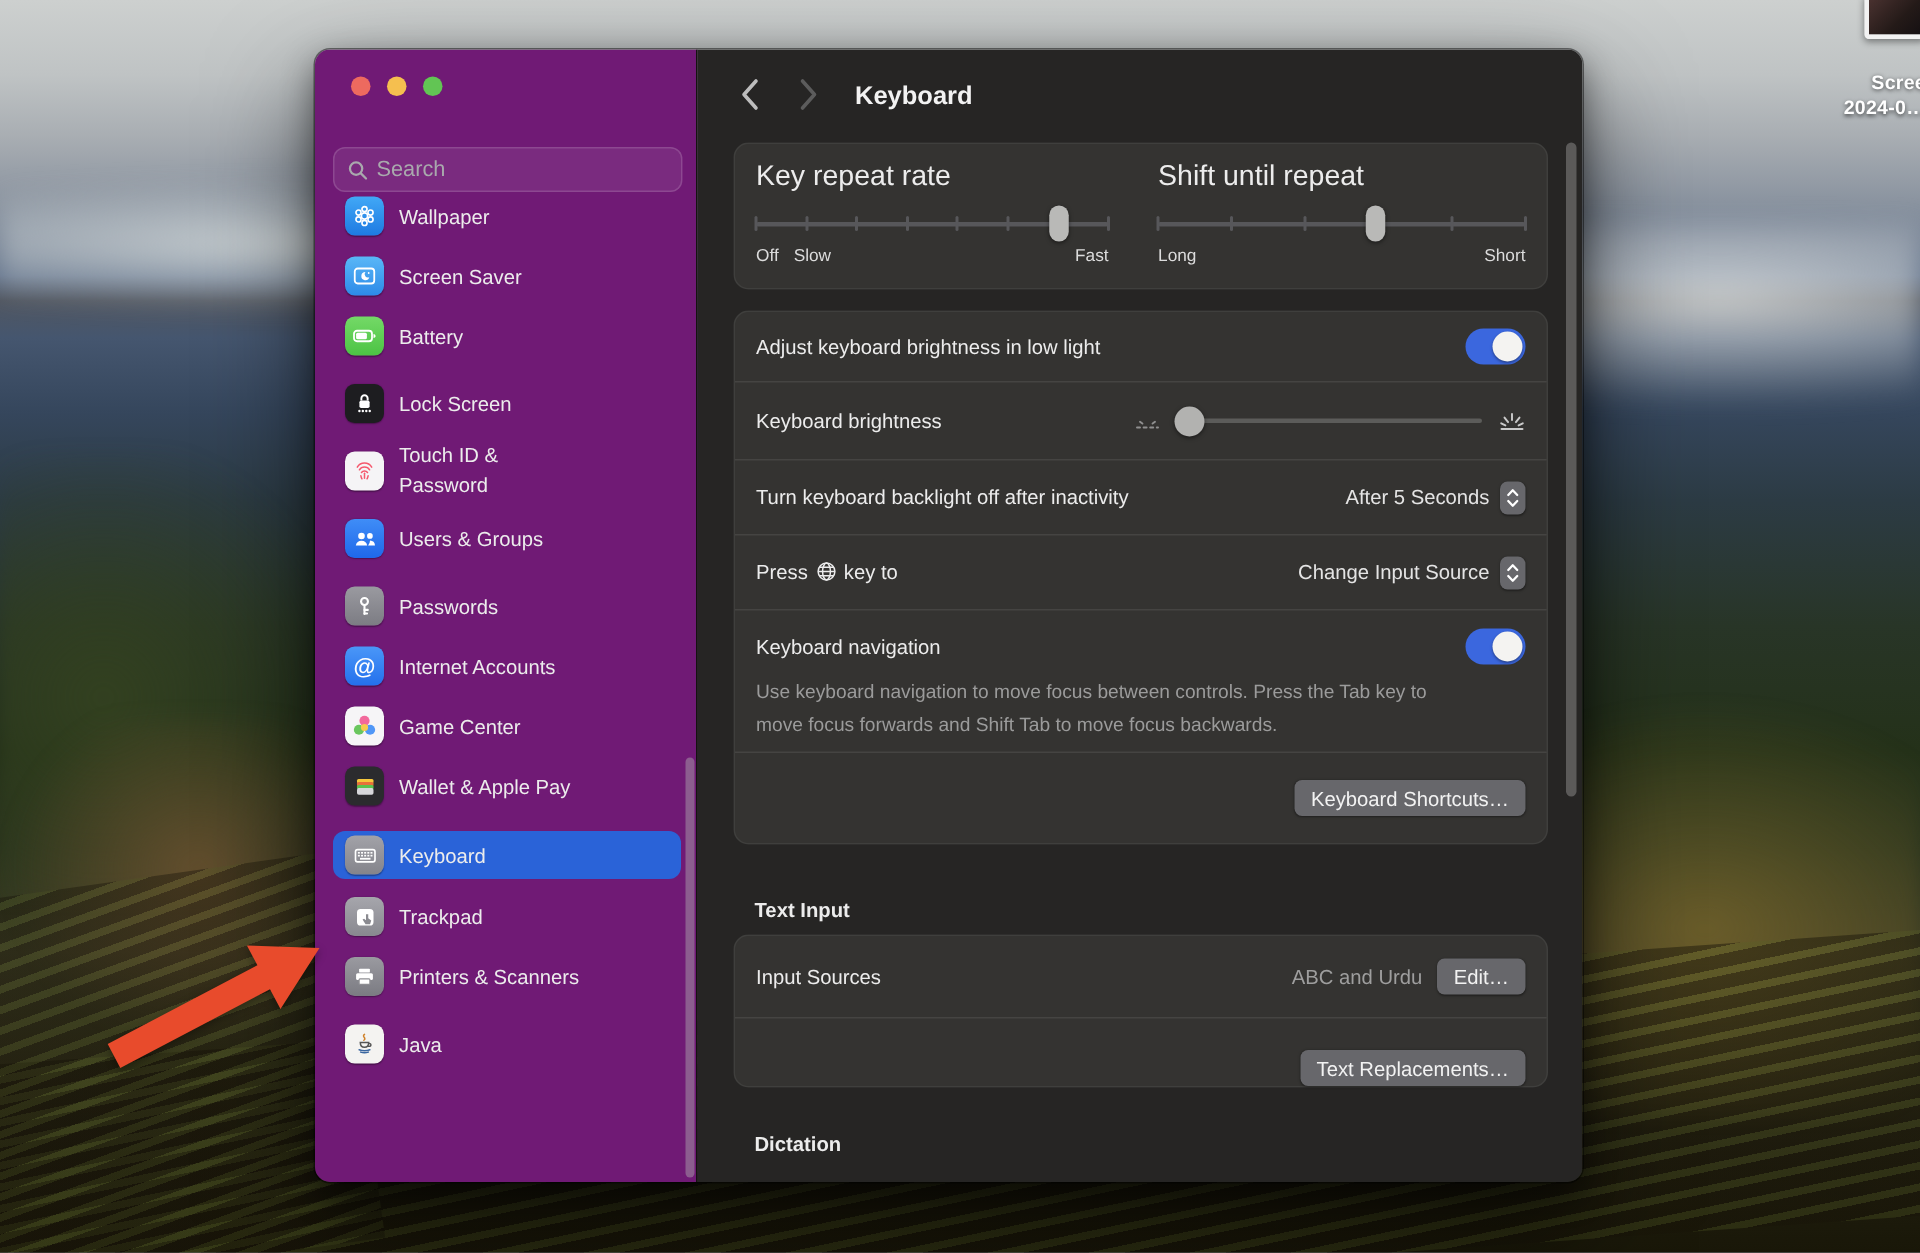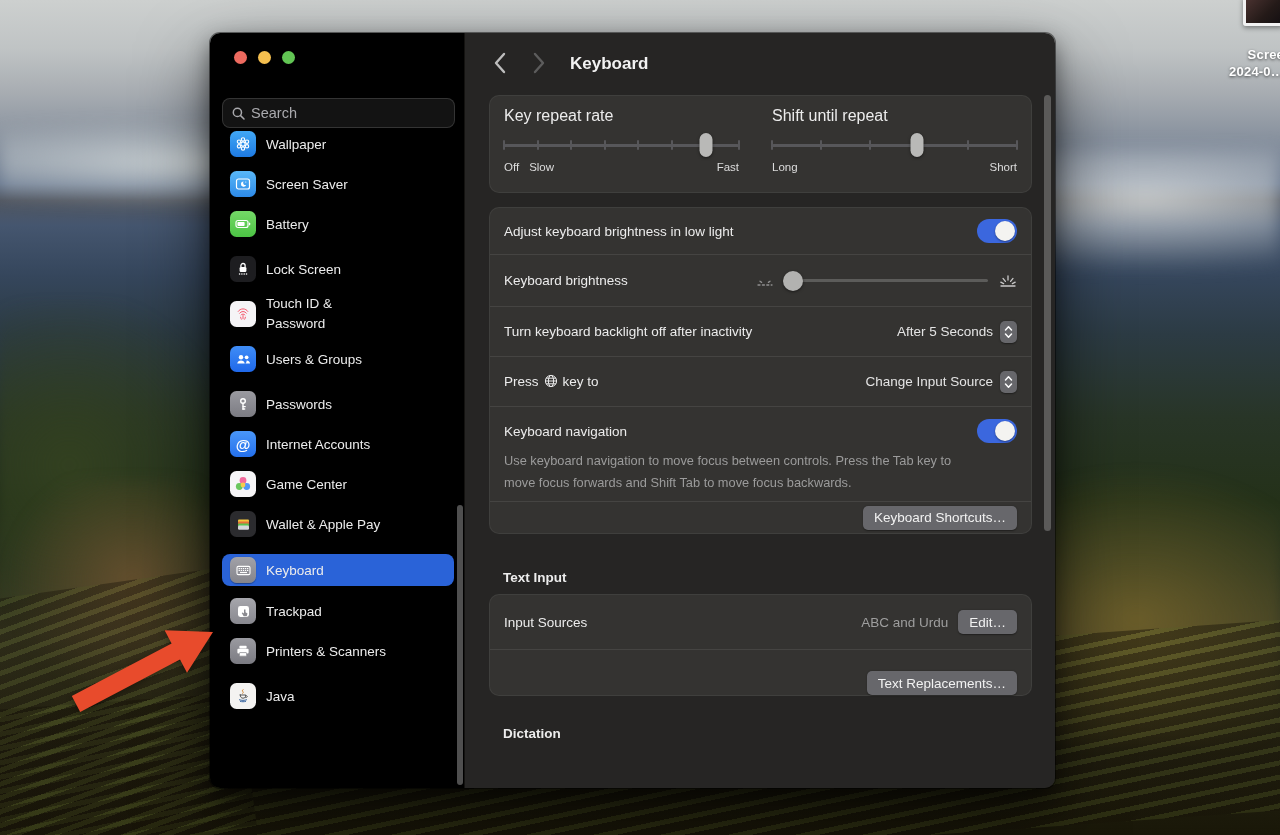--- a/index.html
+++ b/index.html
@@ -48,21 +48,21 @@
   .annot-arrow { position:absolute; left:68px; top:616px; width:152px; height:100px;
     filter:drop-shadow(0 2px 3px rgba(0,0,0,.35)); }
 
   
   .window { position:absolute; left:210px; top:33px; width:845px; height:755px;
     border-radius:10px; display:flex; overflow:hidden;
     box-shadow:0 30px 70px rgba(0,0,0,.6), 0 8px 22px rgba(0,0,0,.45), 0 0 0 1px rgba(0,0,0,.45);
   }
 
   
-  .sidebar { position:relative; width:255px; flex:0 0 255px; background:#000000;
+  .sidebar { position:relative; width:255px; flex:0 0 255px; background:#701a75;
     border-right:1px solid #141311; }
   .traffic { position:absolute; top:18px; left:24px; display:flex; gap:11px; }
   .tl { width:13px; height:13px; border-radius:50%; }
   .tl.red { background:#ed6a5f; } .tl.yellow { background:#f5bf4f; } .tl.green { background:#62c554; }
 
   .search { position:absolute; top:65px; left:12px; width:233px; height:30px; border-radius:8px;
     background:rgba(255,255,255,.075); border:1px solid rgba(255,255,255,.14);
     display:flex; align-items:center; gap:6px; padding:0 9px; color:#a9a9ad; font-size:14.5px; }
   .search svg { flex:0 0 auto; }
 
@@ -107,35 +107,35 @@
   .row + .row { border-top:1px solid rgba(255,255,255,.085); }
   .rlabel { font-size:13.5px; color:#ececec;text-align:center; }
   .rvalue { font-size:13.5px; color:#e4e4e4; }
   .muted { color:#9e9e9e; }
   .spacer { flex:1; }
 
   
   .card-repeat { height:98px; display:flex; padding:0 14px; margin-bottom:14px; }
   .rep-col { position:relative; padding-top:11px; }
   .rep-col.left { width:237px; } .rep-col.right { width:247px; margin-left:33px; }
-  .rep-title { font-size:16px; color:#ececec; }
+  .rep-title { font-size:19px; color:#ececec; }
   .slider { position:relative; height:24px; margin-top:8px; }
   .track { position:absolute; left:0; right:0; top:50%; height:3px; margin-top:-1.5px;
     background:#57575a; border-radius:2px; }
   .tick { position:absolute; top:50%; width:2px; height:10px; margin:-5px 0 0 -1px;
     background:#57575a; border-radius:1px; }
   .sthumb { position:absolute; top:50%; width:13px; height:24px; border-radius:7px;
     background:#b9b9b7; transform:translate(-50%,-50%); box-shadow:0 1px 3px rgba(0,0,0,.5); }
   .sl-labels { position:relative; height:16px; margin-top:4px; font-size:11.5px; color:#dcdcdc;text-align:center; }
   .sl-labels .at { position:absolute; transform:translateX(-50%); }
   .sl-labels .l0 { position:absolute; left:0; } .sl-labels .r0 { position:absolute; right:0; }
 
   
   .card-settings { margin-bottom:0; }
-  .r-h46{height:46px;} .r-h52{height:52px;} .r-h50{height:50px;} .r-h47{height:32px;padding-left:17px;}
+  .r-h46{height:46px;} .r-h52{height:52px;} .r-h50{height:50px;} .r-h47{height:61px;padding-left:17px;}
   .toggle { width:40px; height:24px; border-radius:13px; background:#3b67de; position:relative;
     flex:0 0 40px; }
   .toggle .knob { position:absolute; top:2px; right:2px; width:20px; height:20px; border-radius:50%;
     background:#f4f3f1; box-shadow:0 1px 2px rgba(0,0,0,.4); }
   .stepper { width:17px; height:22px; border-radius:5px; background:#67676b; margin-left:7px;
     display:flex; align-items:center; justify-content:center; flex:0 0 17px;
     box-shadow:0 .5px 1.5px rgba(0,0,0,.4); }
   .bright-slider { position:relative; width:203px; height:24px; margin:0 11px; }
   .bright-track { position:absolute; left:0; right:0; top:50%; height:3px; margin-top:-1.5px;
     background:#5c5c5a; border-radius:2px; }

